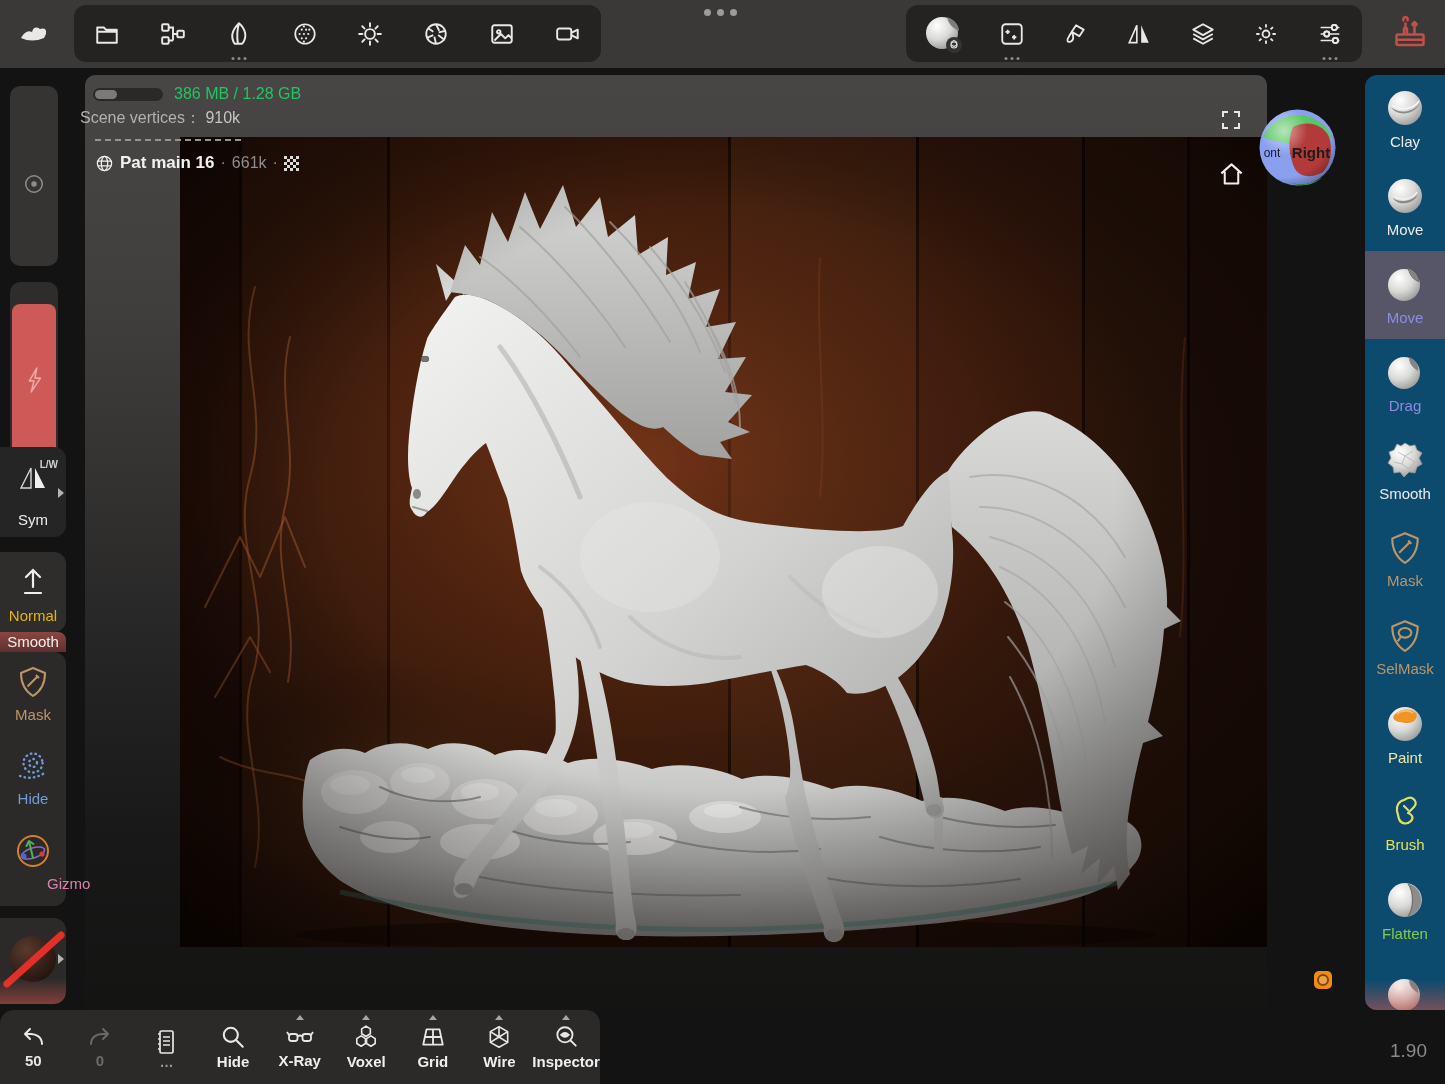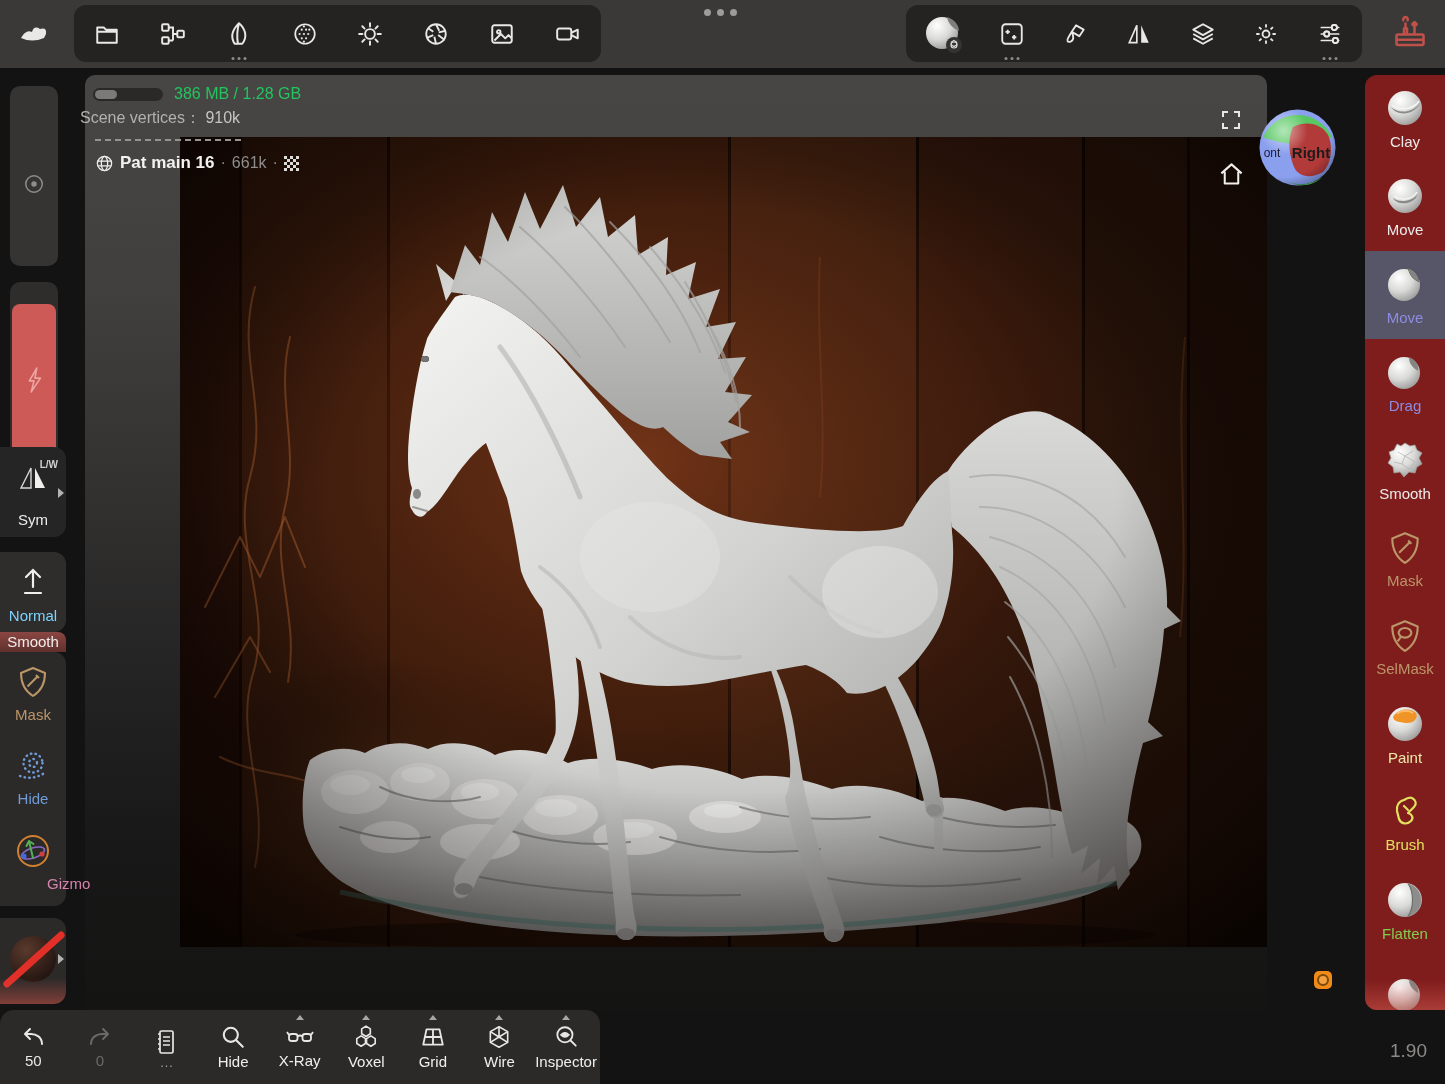--- a/index.html
+++ b/index.html
@@ -35,32 +35,32 @@
   .lpanel{position:absolute;left:0;background:#2b2a29;border-radius:0 12px 12px 0;}
   .lpanel .lab{font-size:15px;text-align:center;}
   .arr{position:absolute;right:2px;width:0;height:0;border-top:5px solid transparent;
        border-bottom:5px solid transparent;border-left:6px solid #b5b3b1;}
   .red-fade{position:absolute;left:0;right:0;bottom:0;height:26px;border-radius:0 0 12px 0;
             background:linear-gradient(180deg,rgba(160,50,45,0) 0%,rgba(200,80,70,0.55) 100%);}
   .smooth-peek{position:absolute;left:0;top:632px;width:66px;height:20px;border-radius:0 8px 0 0;
                background:linear-gradient(180deg,#8a4642 0%,#5f302d 100%);display:flex;align-items:flex-start;justify-content:center;overflow:hidden;}
   .smooth-peek span{font-size:15px;color:#f0eeec;line-height:20px;}
   
-  .rpanel{position:absolute;left:1365px;top:75px;width:80px;height:935px;background:#7f1d1d;
+  .rpanel{position:absolute;left:1365px;top:75px;width:80px;height:935px;background:#0c4a6e;
           border-radius:12px 0 0 12px;overflow:hidden;}
   .rtool{width:80px;height:88px;display:flex;flex-direction:column;align-items:center;justify-content:center;gap:5px;}
   .rtool.sel{background:#575669;}
   .tlabel{font-size:15px;}
   .c-white{color:#ecebe9}.c-purple{color:#8c8ce0}.c-tan{color:#bb9668}.c-paleyellow{color:#eee8a8}
   .c-yellow{color:#e2e05e}.c-green{color:#84ca50}
   
   .bbar{position:absolute;left:0;top:1010px;width:600px;height:74px;background:#2b2a29;
         border-radius:14px 14px 0 0;display:flex;}
   .bitem{width:66.6px;display:flex;flex-direction:column;align-items:center;justify-content:center;gap:3px;position:relative;color:#eceb e9;}
-  .bitem{color:#ecebe9;}
+  .bitem{color:#ecebe9;font-weight:bold;}
   .blabel{font-size:15px;color:#f0efee;}
   .bcount{font-size:15px;color:#e8e7e5;}
   .bcount.dim{color:#6b6a68;}
   .bcaret{position:absolute;top:5px;left:50%;transform:translateX(-50%);width:0;height:0;
           border-left:4px solid transparent;border-right:4px solid transparent;border-bottom:5px solid #a8a6a4;}
   .bdots{font-size:14px;color:#9a9896;line-height:8px;}
   
   .zoomlvl{position:absolute;left:1390px;top:1040px;font-size:19px;color:#8b8a88;}
   .orange-badge{position:absolute;left:1314px;top:971px;width:18px;height:18px;border-radius:5px;
                 background:#f28a18;display:flex;align-items:center;justify-content:center;}
@@ -492,21 +492,21 @@
   </svg>
   <div class="lw-tag">L/W</div>
   <div class="arr" style="top:41px;"></div>
   <div class="lab abs" style="left:0;right:0;bottom:9px;color:#eceb e9;color:#ecebe9;">Sym</div>
 </div>
 
 <div class="lpanel" style="top:552px;width:66px;height:80px;background:#2e2d2c;">
   <svg class="abs" style="left:20px;top:13px;" width="26" height="30" viewBox="0 0 26 30" fill="none" stroke="#f0efee" stroke-width="2.2" stroke-linecap="round">
         <path d="M13 22 V5 M6 12 L13 5 L20 12 M5 28 H21"></path>
       </svg>
-  <div class="lab abs" style="left:0;right:0;bottom:8px;color:#7dd3fc;margin-top:12px;">Normal</div>
+  <div class="lab abs" style="left:0;right:0;bottom:8px;color:#eab308;margin-top:12px;">Normal</div>
 </div>
 
 <div class="smooth-peek">
   <span>Smooth</span>
 </div>
 
 <div class="lpanel" style="top:652px;width:66px;height:254px;">
   <div class="abs" style="left:0;right:0;top:12px;text-align:center;">
     <svg width="34" height="36" viewBox="0 0 34 34" fill="none" stroke="#bb9668" stroke-width="2" stroke-linejoin="round">
           <path d="M17 3 L29 8 C29 18 25 26 17 31 C9 26 5 18 5 8 Z"></path>

